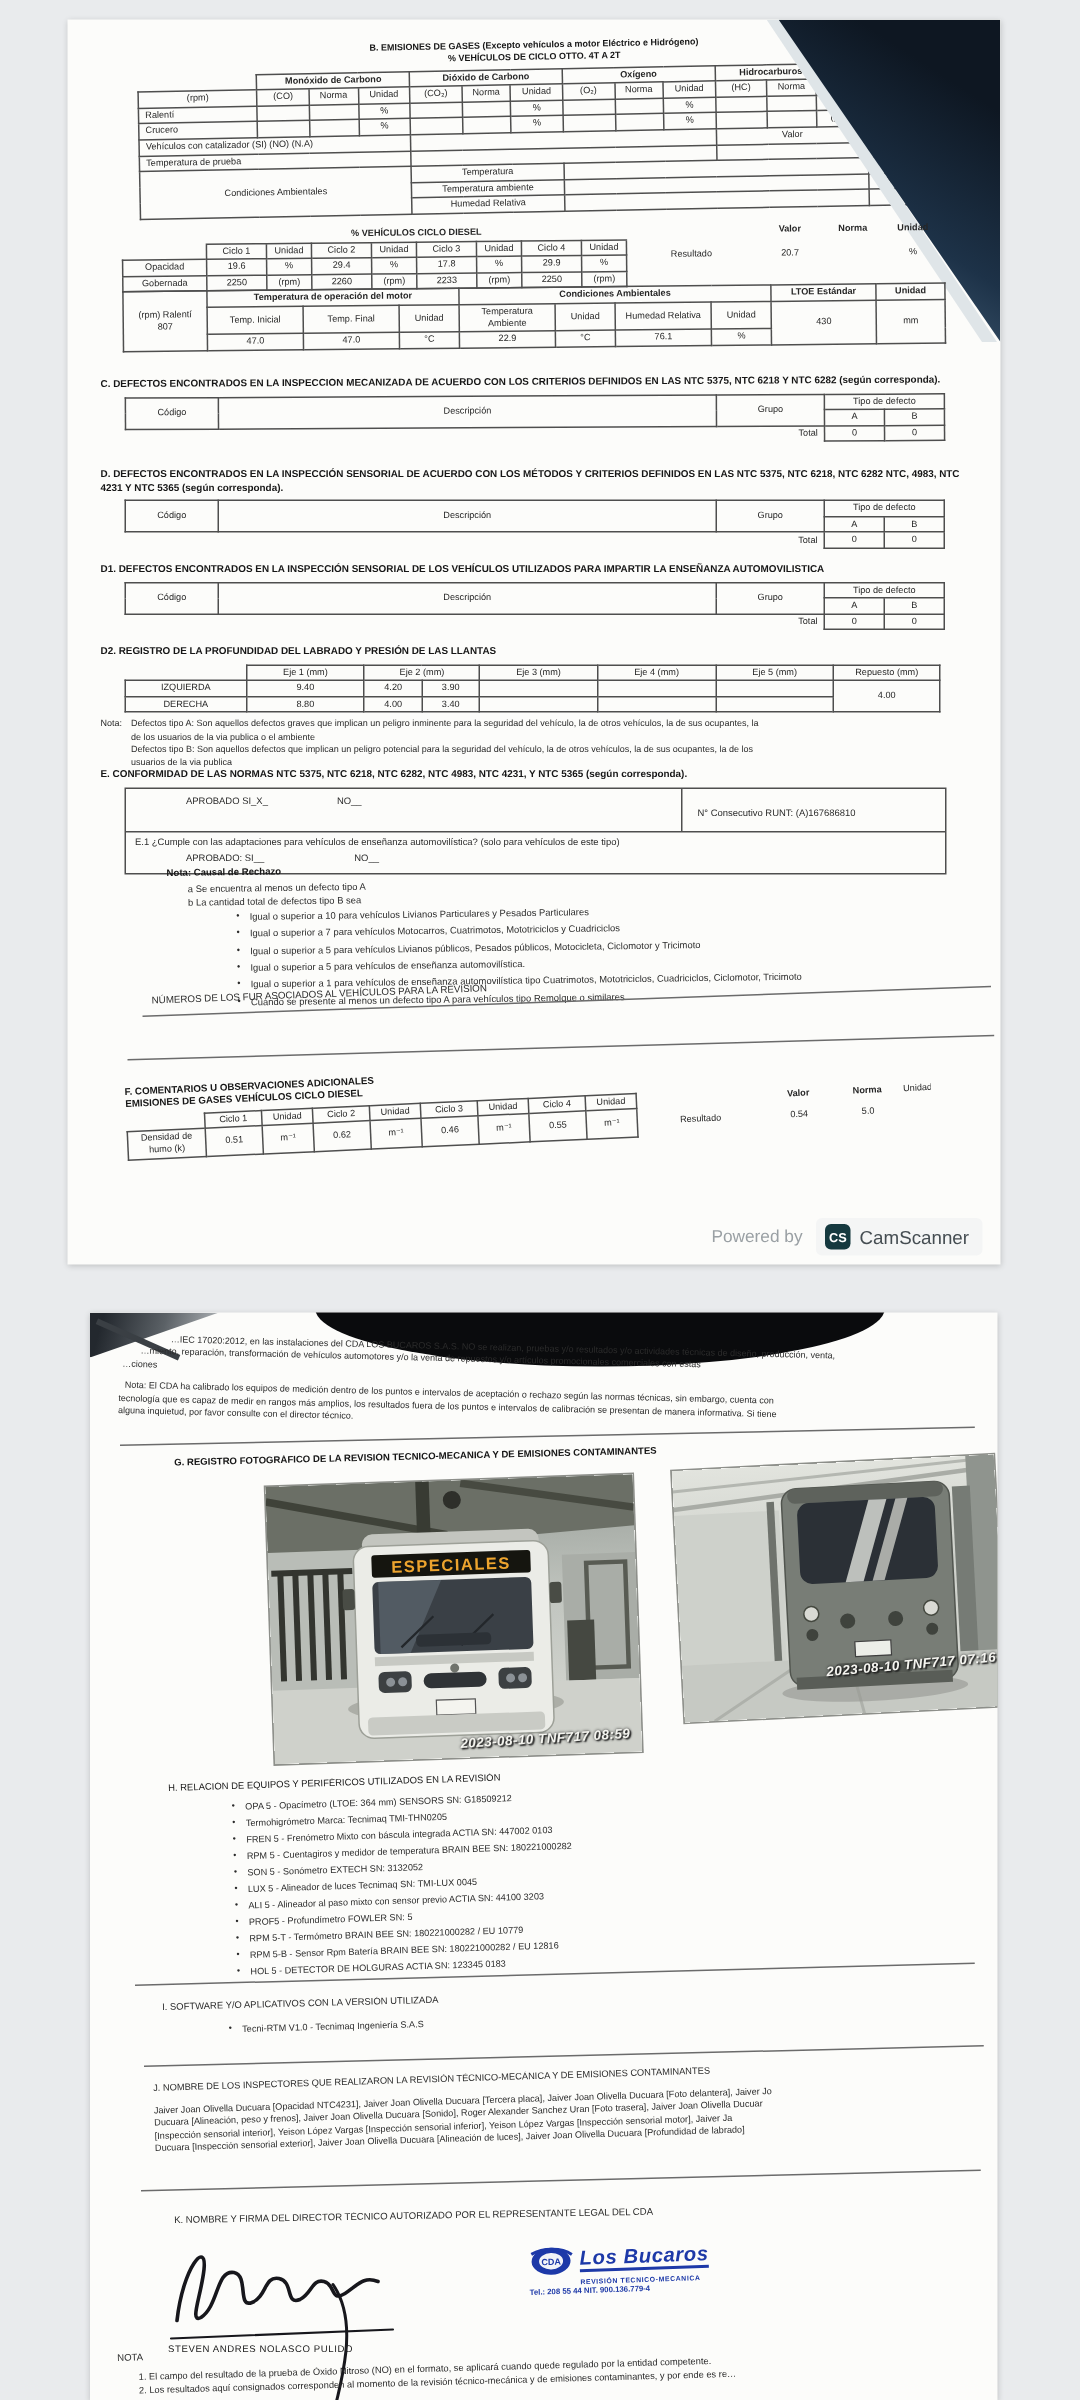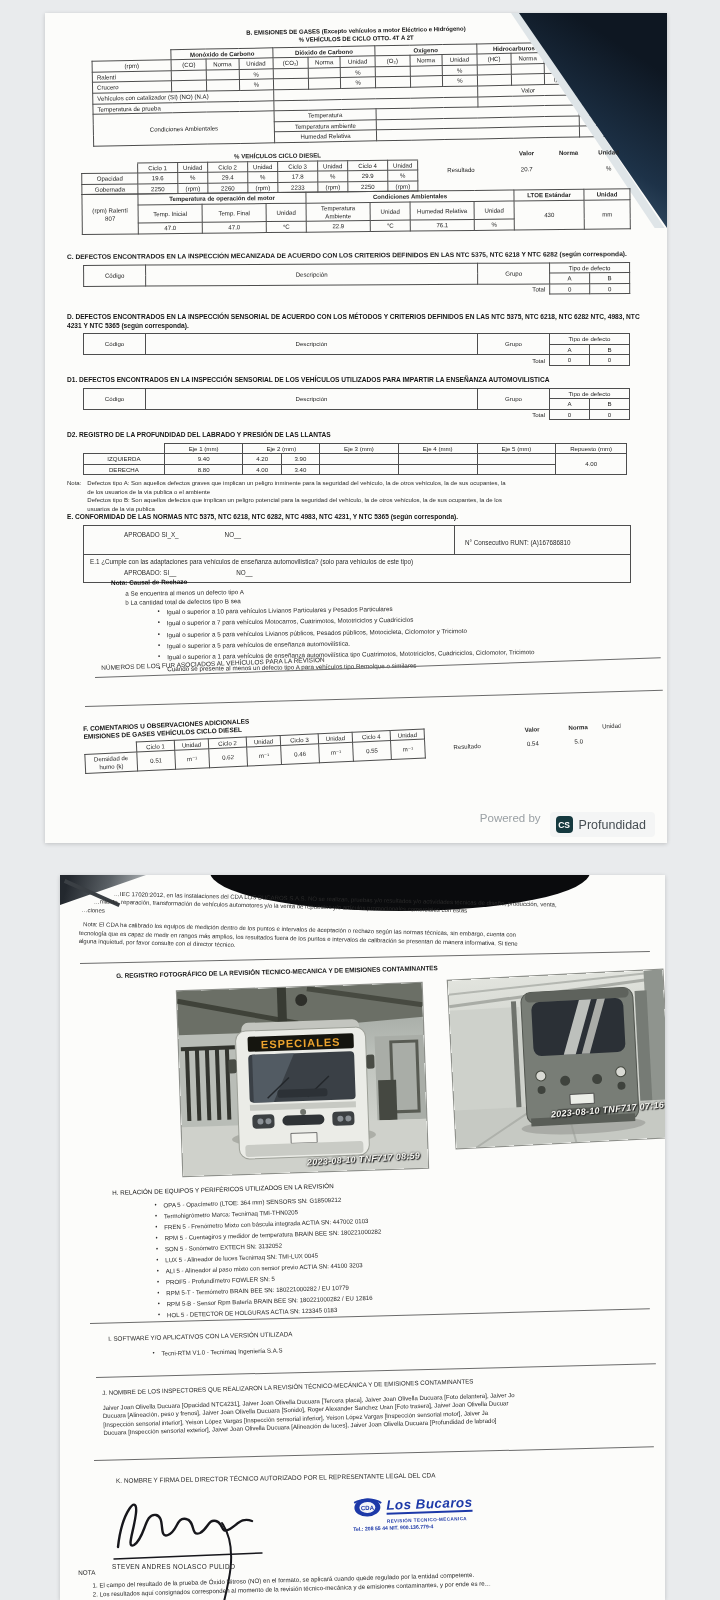--- a/index.html
+++ b/index.html
@@ -26,21 +26,21 @@
     clip-path:polygon(22% 0,27% 0,101% 103%,96% 103%);background:#dfe5e8;}
   
   #arc{position:absolute;top:-42px;left:150px;width:380px;height:78px;background:#0a0b0d;border-radius:50%;}
   #fold1{position:absolute;top:0;left:0;width:86px;height:30px;background:linear-gradient(105deg,#23282e 10%,#5b6166 55%,#b9bdc0 100%);clip-path:polygon(0 0,100% 0,0 100%);}
   #fold2{position:absolute;top:16px;left:2px;width:60px;height:4px;background:#3a3f44;transform:rotate(24deg);}
   
   .photo{position:absolute;box-shadow:0 0 0 1px #8d8f8a;overflow:hidden;}
   .ts{position:absolute;font-size:9px;font-weight:bold;font-style:italic;color:#f4f4ef;
       text-shadow:0 0 2px #1c1c1c,1px 1px 1px #1c1c1c;letter-spacing:.3px;white-space:nowrap;}
   
-  #csbar{position:absolute;right:12px;bottom:6px;display:flex;gap:9px;}
+  #csbar{position:absolute;right:12px;bottom:6px;display:flex;align-items:center;gap:9px;}
   #csbar .pb{color:#9aa0a4;font-size:11.5px;}
   #csbar .pill{display:flex;align-items:center;gap:6px;background:#f4f5f5;border-radius:4px;padding:4px 9px 4px 6px;}
   #csbar .csbox{width:17px;height:17px;border-radius:4px;background:#15393f;color:#fff;font-size:8.5px;font-weight:bold;display:flex;align-items:center;justify-content:center;}
   #csbar .csname{color:#454d52;font-size:12.5px;font-weight:500;}
   
   .dot li{list-style:none;position:relative;padding-left:9px;margin:0 0 2.5px 0;}
   .dot li::before{content:"•";position:absolute;left:0;top:-1px;}
   ul.dot{margin:0;padding:0;}
   
   #logo{color:#1d39a8;}
@@ -523,21 +523,21 @@
           <td class="nb"></td>
         </tr>
       </tbody>
         </table>
     </div>
 
     <div id="csbar">
       <span class="pb">Powered by</span>
       <span class="pill">
         <span class="csbox">CS</span>
-        <span class="csname">Profundidad</span>
+        <span class="csname">CamScanner</span>
       </span>
     </div>
   </div>
 
   <div id="page2" class="page">
     <div id="arc"></div>
     <div id="fold1"></div>
     <div id="fold2"></div>
 
     <div class="abs" style="left:18px;top:14px;width:640px;transform:rotate(1.4deg);transform-origin:left top;">

